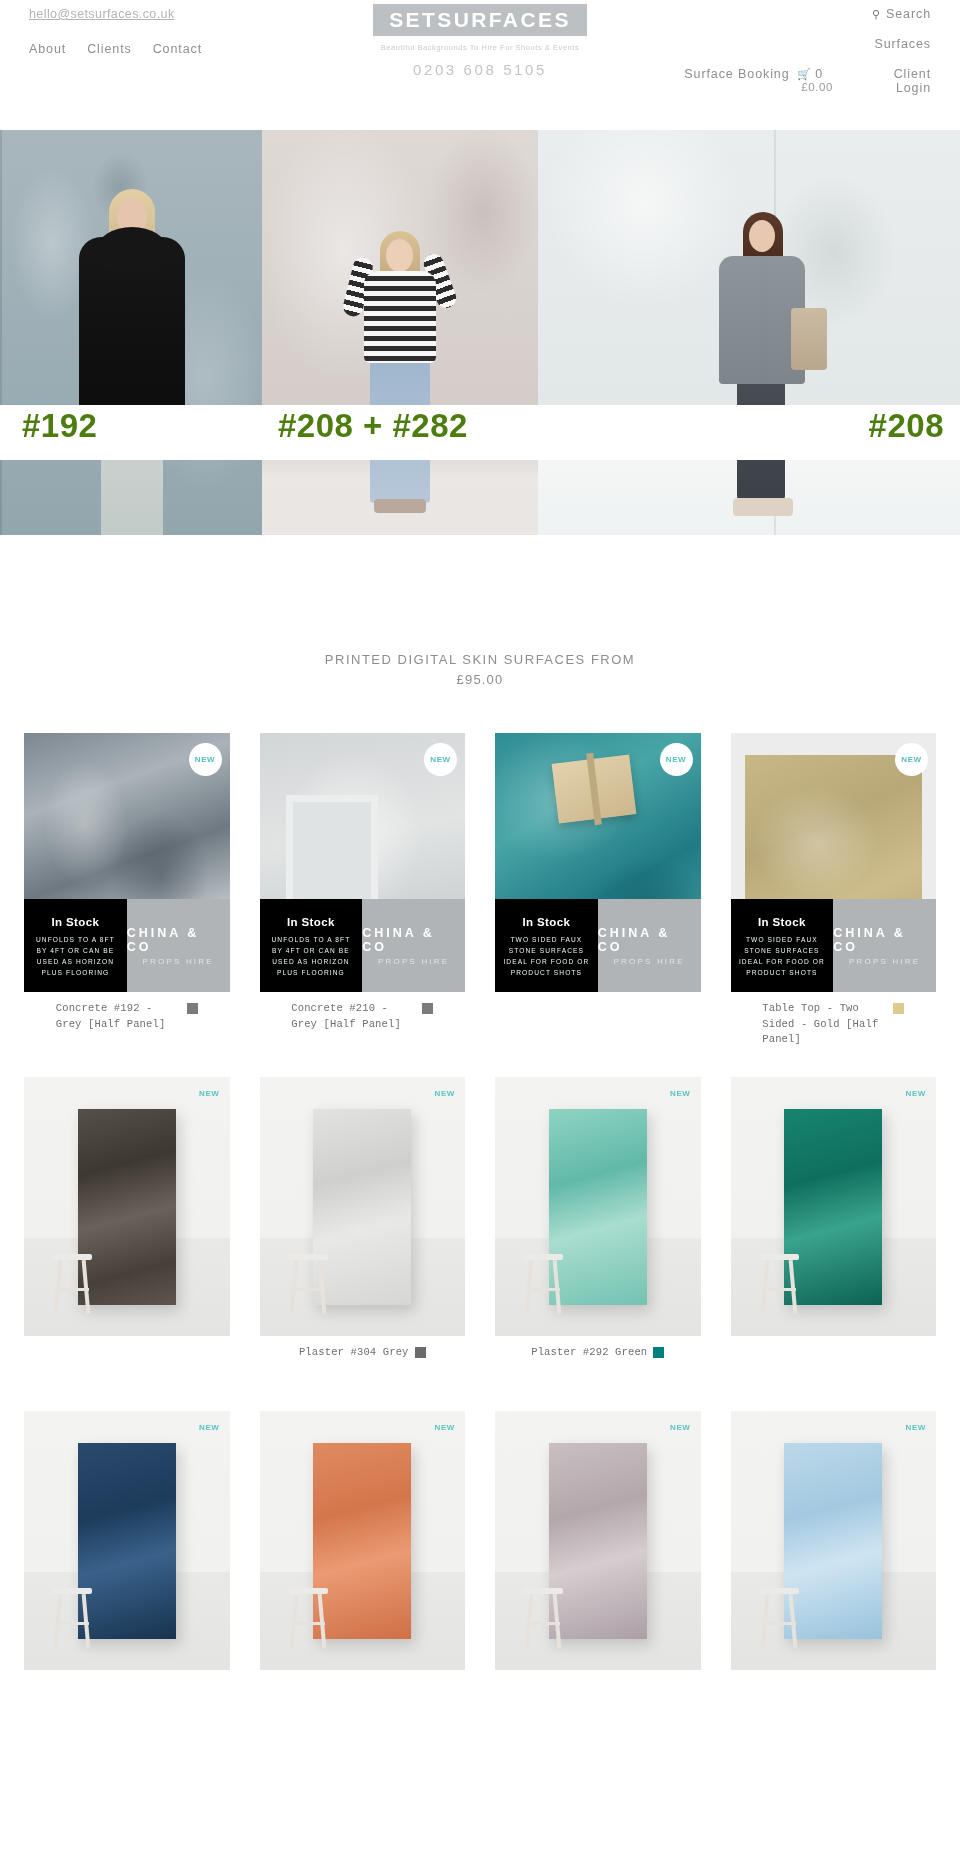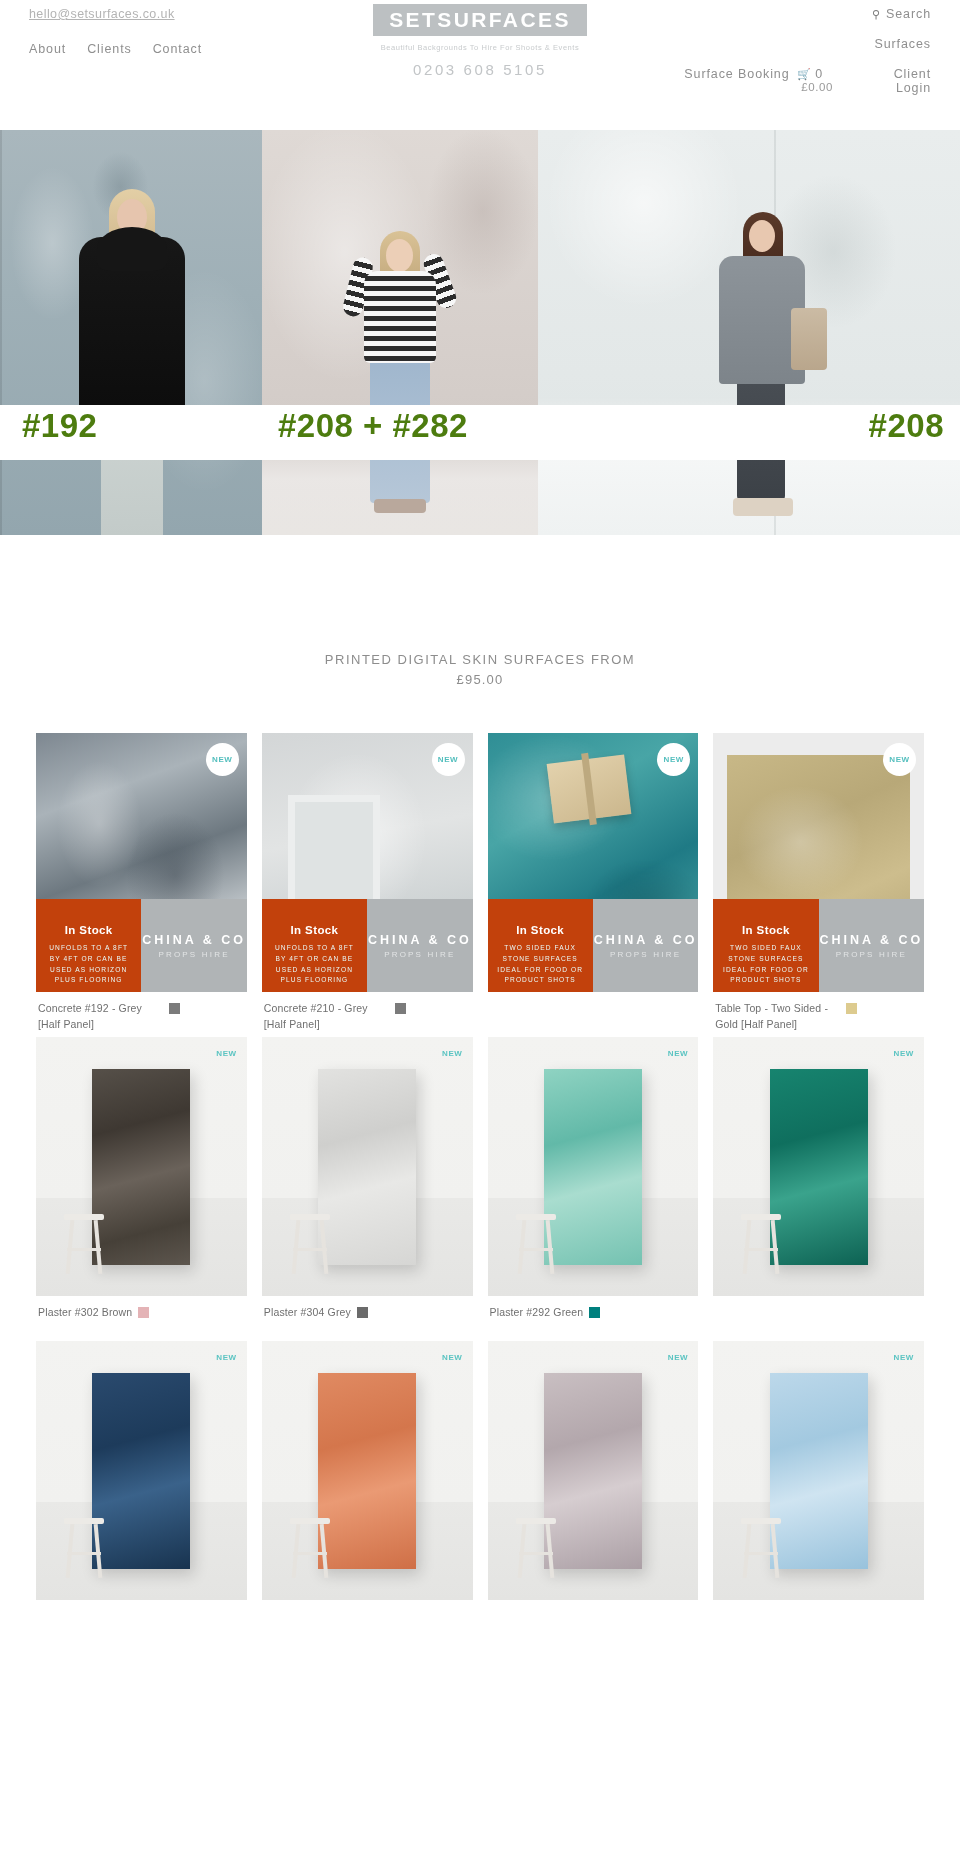--- a/index.html
+++ b/index.html
@@ -173,59 +173,59 @@
 
   
   .section-title{
     margin-top:115px; text-align:center;
     font-size:13px; letter-spacing:1.5px; color:#8d8d8d; line-height:1.55;
   }
   .section-title .amt{ display:block; letter-spacing:1.2px; }
 
   
   .grid{
-    margin:43px 0 0 0; padding:0 36px;
-    display:grid; grid-template-columns:repeat(4,1fr); column-gap:15px; row-gap:0;
+    margin:43px 0 0 0; padding:0 24px;
+    display:grid; grid-template-columns:repeat(4,1fr); column-gap:15px; row-gap:0;gap:30px;
   }
   .card{ position:relative; }
   .thumb{ position:relative; width:100%; height:259px; overflow:hidden; background:#f2f2f2; }
 
   .badge-new{
     position:absolute; right:8px; top:10px;
     width:33px; height:33px; border-radius:50%;
     background:#ffffff; color:#54bfbe;
     font-size:8px; font-weight:bold; letter-spacing:.6px;
     display:flex; align-items:center; justify-content:center;
     z-index:5;
   }
   .badge-new.flat{ background:transparent; color:#5bc4c2; width:auto; height:auto; right:10px; top:12px; }
 
   .overlay{
     position:absolute; left:0; right:0; bottom:0; height:93px; display:flex; z-index:4;
   }
   .ov-stock{
-    width:50%; background:#c2410c; color:#fff;
-    display:flex; flex-direction:column; align-items:center; justify-content:flex-end;
+    width:50%; background:#000000; color:#fff;
+    display:flex; flex-direction:column; align-items:center; justify-content:center;
     padding:9px 8px 6px 8px;
   }
   .ov-stock .ttl{ font-size:11.5px; font-weight:bold; letter-spacing:.4px; margin-bottom:7px; }
   .ov-stock .desc{
     font-size:6.6px; letter-spacing:1.1px; line-height:1.65; text-align:center;
     color:#eafbfa;
   }
   .ov-china{
     width:50%; background:#b0b4b6; color:#fff;
     display:flex; flex-direction:column; align-items:center; justify-content:center;
   }
   .ov-china .c1{ font-size:12.5px; letter-spacing:3px; font-weight:bold; }
   .ov-china .c2{ font-size:8px; letter-spacing:2.2px; color:#e2e4e5; margin-top:3px; }
 
   .caption{
     padding:9px 2px 0 2px; min-height:45px;
-    display:flex; align-items:flex-start; justify-content:flex-start; gap:6px;
+    display:flex; align-items:flex-start; justify-content:center; gap:6px;font-family:Liberation Mono, monospace;
   }
   .caption .name{
     font-size:10.5px; line-height:1.45; color:#6f6f6f; letter-spacing:.15px; max-width:125px;
   }
   .swatch{ width:11px; height:11px; flex:none; margin-top:2px; }
 
   
   .a-concrete192{
     position:absolute; inset:0;
     background:
@@ -478,24 +478,20 @@
           <div class="board b-302"></div>
           <div class="stool">
             <div class="seat"></div>
             <div class="l1"></div>
             <div class="l2"></div>
             <div class="cross"></div>
           </div>
         </div>
         <div class="badge-new flat">NEW</div>
       </div>
-      <div class="caption">
-        <div class="name">Plaster #302 Brown</div>
-        <div class="swatch" style="background: rgb(228, 179, 182);"></div>
-      </div>
     </div>
     <div class="card">
       <div class="thumb">
         <div class="a-panel">
           <div class="board b-304"></div>
           <div class="stool">
             <div class="seat"></div>
             <div class="l1"></div>
             <div class="l2"></div>
             <div class="cross"></div>

